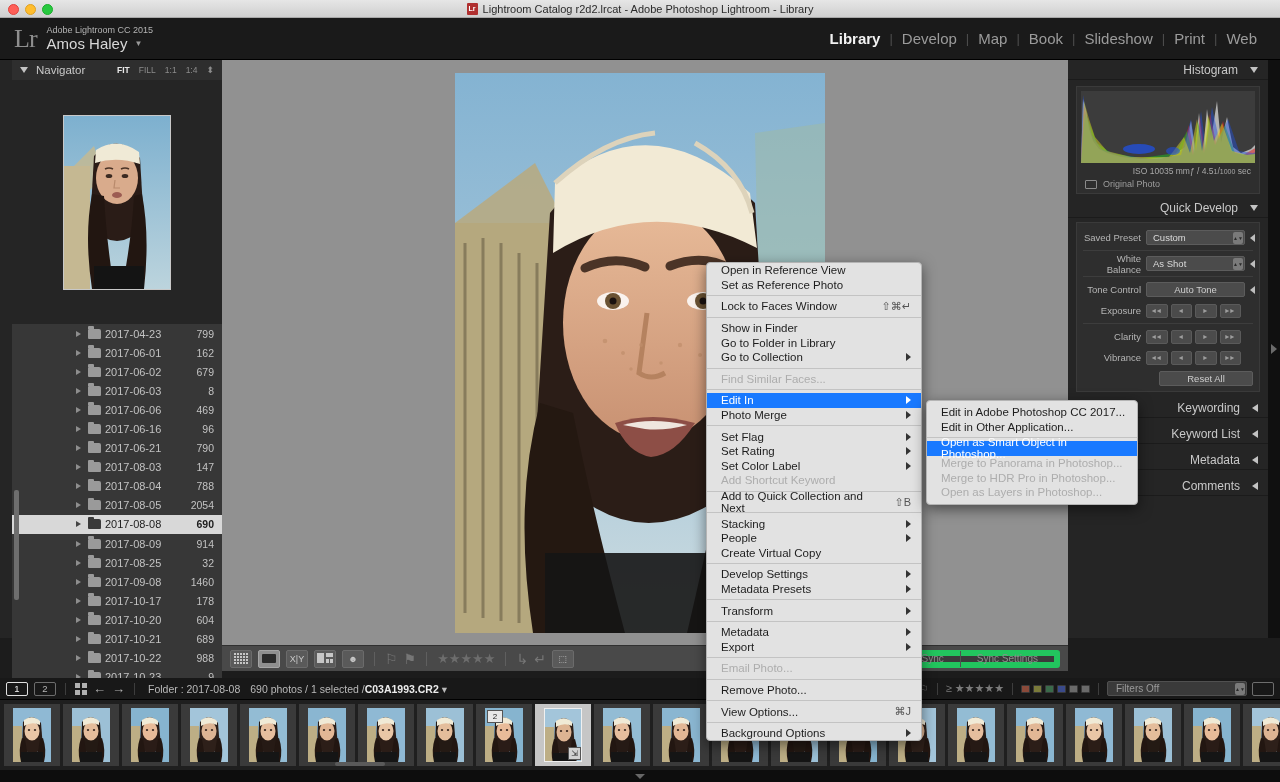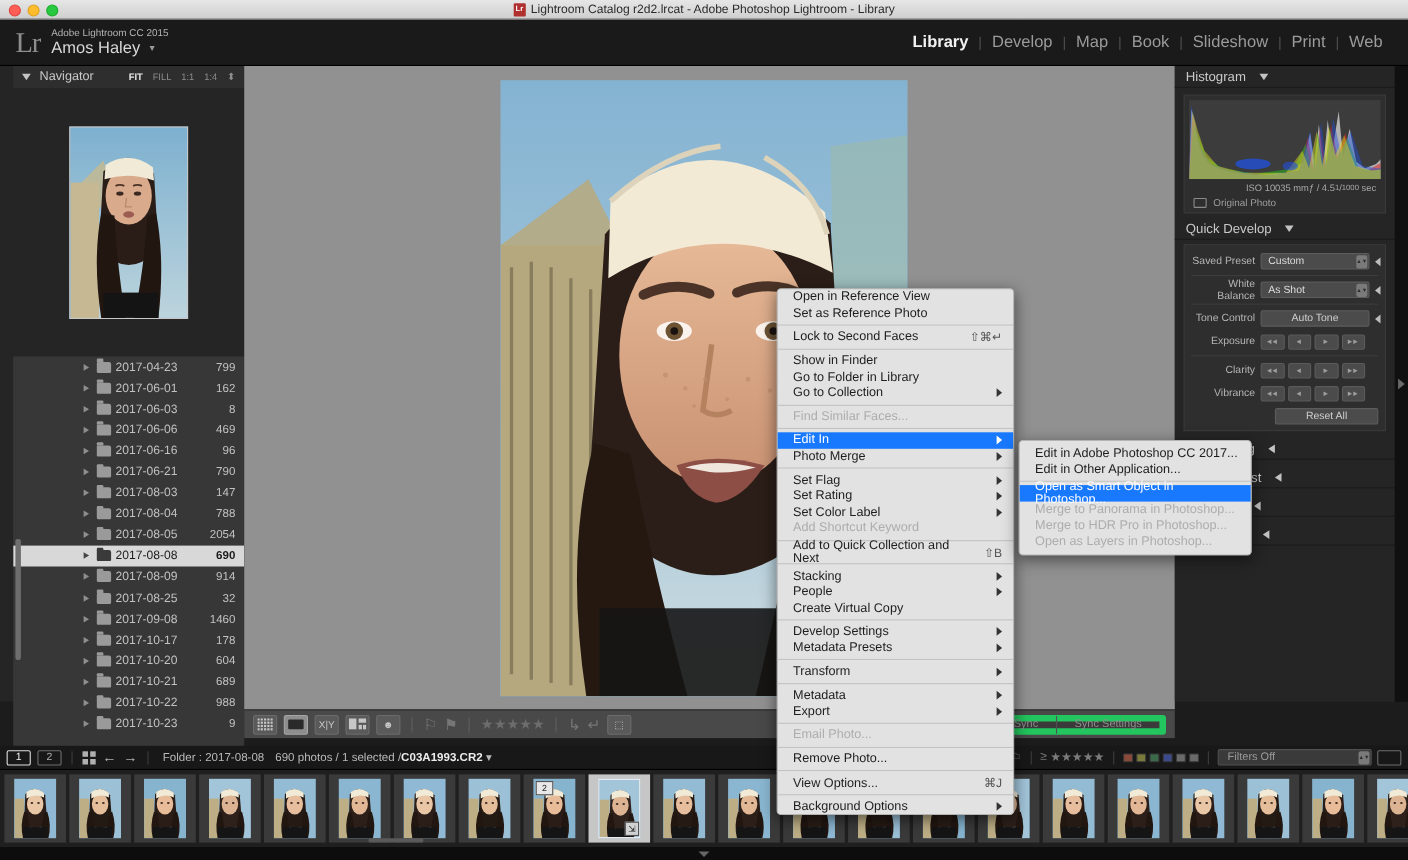--- a/index.html
+++ b/index.html
@@ -82,21 +82,21 @@
       display:flex; align-items:center; gap:8px; padding:0 10px; }
   .lp-btn { flex:1; height:19px; background:#4a4a4a; border:1px solid #5c5c5c; border-radius:3px;
      color:#d6d6d6; font-size:11px; display:flex; align-items:center; justify-content:center; }
 
   
   .rightpanel { position:absolute; left:1068px; top:60px; width:200px; height:578px; background:#252525; }
   .panel-edge-r { position:absolute; left:1268px; top:60px; width:12px; height:578px; background:#101010;
      display:flex; align-items:center; justify-content:center; }
   .arrow-r { width:0;height:0;border-top:5px solid transparent;border-bottom:5px solid transparent;border-left:6px solid #6a6a6a; }
 
-  .sec-head { height:20px; display:flex; align-items:center; padding:0 10px; gap:12px;
+  .sec-head { height:20px; display:flex; align-items:center; justify-content:flex-end; padding:0 10px; gap:12px;
      font-size:12px; color:#c9c9c9; border-bottom:1px solid #1b1b1b; }
   .sec-tri-d { width:0;height:0;border-left:4px solid transparent;border-right:4px solid transparent;border-top:6px solid #c3c3c3; }
   .sec-tri-l { width:0;height:0;border-top:4px solid transparent;border-bottom:4px solid transparent;border-right:6px solid #c3c3c3; }
 
   .histo-box { margin:6px 8px 0 8px; height:108px; background:#2e2e2e; border:1px solid #3a3a3a; padding:4px; }
   .histo-graph { height:72px; background:#3c3c3c; position:relative; overflow:hidden; }
   .histo-meta { display:flex; align-items:center; justify-content:flex-end; padding:3px 4px 0 4px; font-size:8.5px; color:#a9a9a9; }
   .frac { display:inline-flex; align-items:center; }
   .frac sup { font-size:7px; }
   .frac sub { font-size:7px; }
@@ -288,20 +288,26 @@
           <span class="f-tri"></span>
           <span class="f-ico"></span>
           <span class="f-name">2017-04-23</span>
           <span class="f-count">799</span>
         </div>
         <div class="folder-row">
           <span class="f-tri"></span>
           <span class="f-ico"></span>
           <span class="f-name">2017-06-01</span>
           <span class="f-count">162</span>
+        </div>
+        <div class="folder-row">
+          <span class="f-tri"></span>
+          <span class="f-ico"></span>
+          <span class="f-name">2017-06-02</span>
+          <span class="f-count">679</span>
         </div>
         <div class="folder-row">
           <span class="f-tri"></span>
           <span class="f-ico"></span>
           <span class="f-name">2017-06-03</span>
           <span class="f-count">8</span>
         </div>
         <div class="folder-row">
           <span class="f-tri"></span>
           <span class="f-ico"></span>
@@ -1006,21 +1012,21 @@
 
   <div class="ctxmenu" id="ctxmenu">
       <div class="mi">
         <span>Open in Reference View</span>
       </div>
       <div class="mi">
         <span>Set as Reference Photo</span>
       </div>
       <div class="msep2"></div>
       <div class="mi">
-        <span>Lock to Second Faces</span>
+        <span>Lock to Faces Window</span>
         <span class="sc">⇧⌘↵</span>
       </div>
       <div class="msep2"></div>
       <div class="mi">
         <span>Show in Finder</span>
       </div>
       <div class="mi">
         <span>Go to Folder in Library</span>
       </div>
       <div class="mi">

